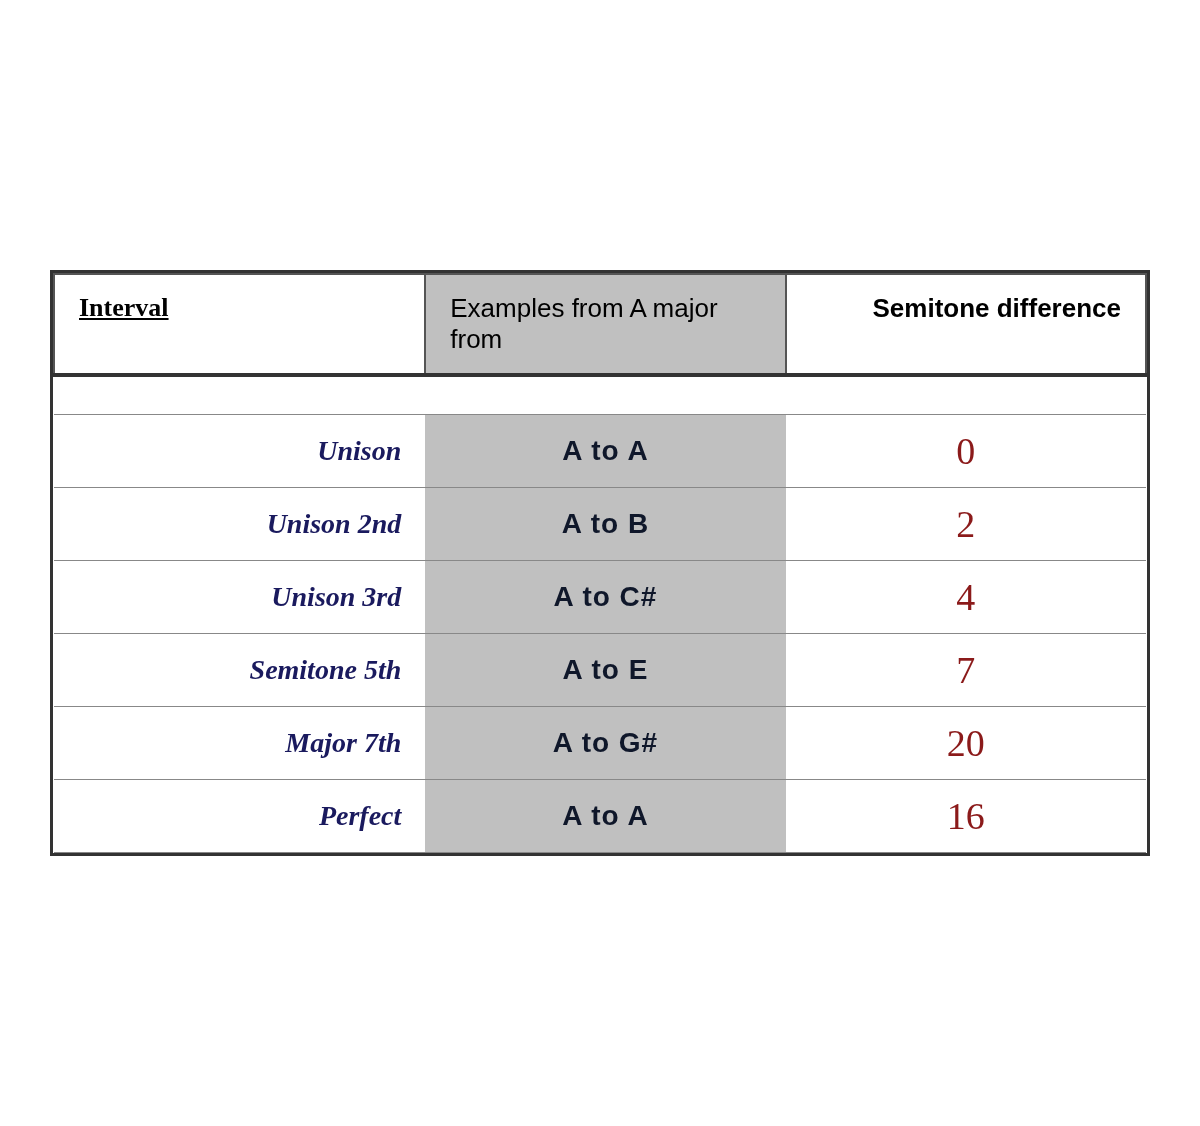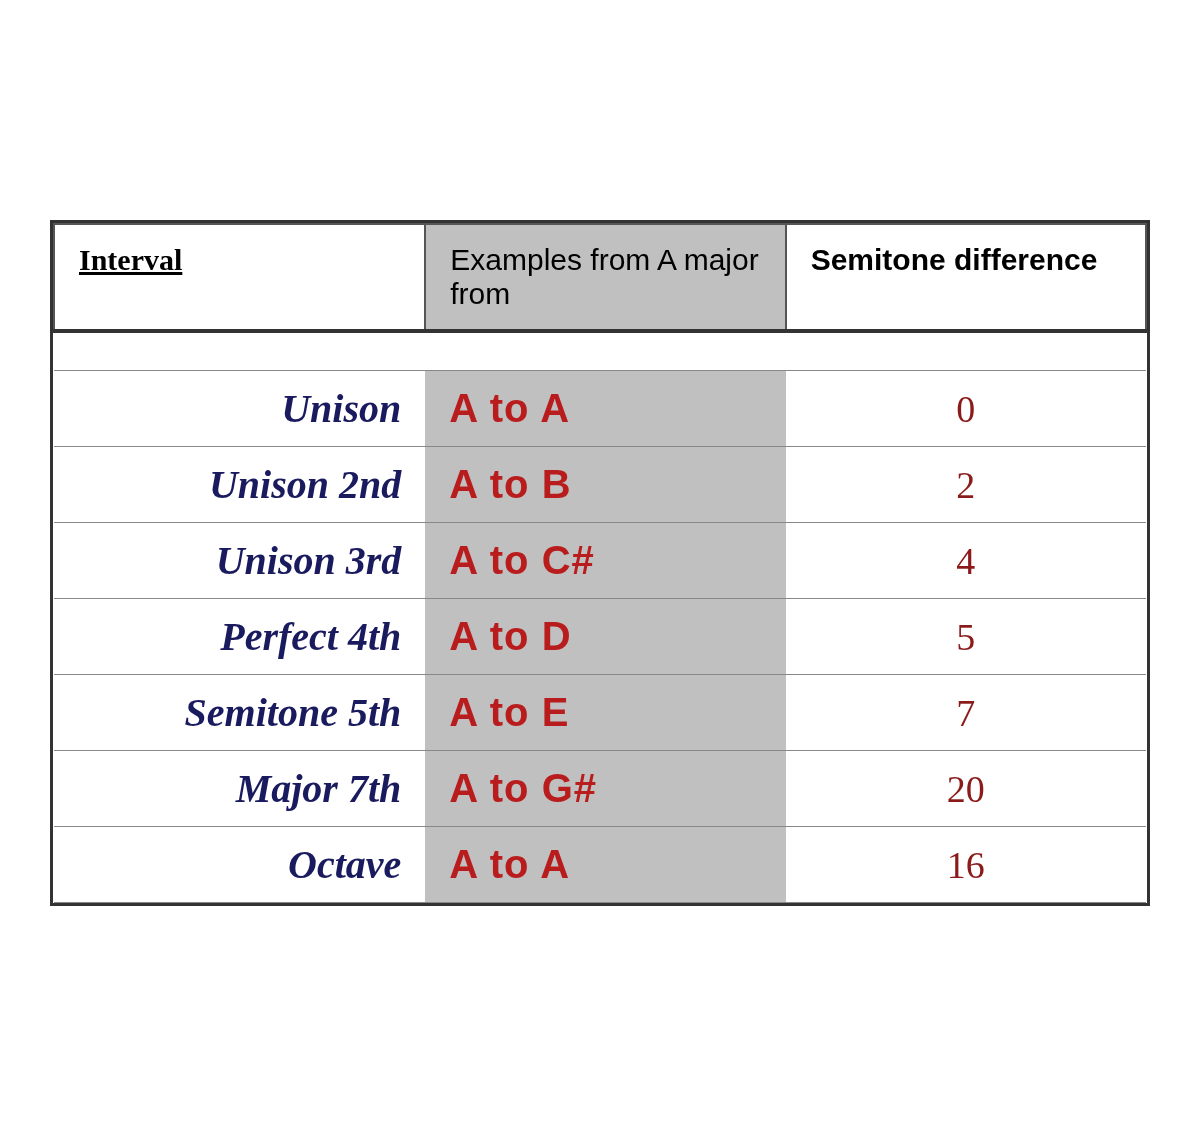--- a/index.html
+++ b/index.html
@@ -29,21 +29,21 @@
     }
 
     thead tr {
       background: #ffffff;
     }
 
     thead th {
       border: 2px solid #555555;
       padding: 18px 24px;
       vertical-align: top;
-      font-size: 30px;
+      font-size: 26px;
       font-weight: bold;
     }
 
     thead th.col-interval {
       width: 34%;
       text-align: left;
       color: #000000;
       font-style: normal;
       text-decoration: underline;
       font-family: serif;
@@ -54,53 +54,53 @@
       text-align: left;
       color: #000000;
       font-weight: normal;
       font-style: normal;
       background-color: #c0c0c0;
       font-family: sans-serif;
     }
 
     thead th.col-semitone {
       width: 33%;
-      text-align: left;
+      text-align: right;
       color: #000000;
       font-weight: bold;
       font-style: normal;
       font-family: sans-serif;
     }
 
     tbody tr {
       border-bottom: 1.5px solid #888888;
     }
 
     tbody tr:first-child td {
       height: 40px;
       padding: 10px;
     }
 
     tbody tr.data-row td {
       padding: 14px 24px;
-      font-size: 40px;
+      font-size: 28px;
     }
 
     tbody tr.data-row td.cell-interval {
       text-align: right;
       font-style: italic;
       font-weight: bold;
       color: #1a1a5e;
       font-family: serif;
     }
 
     tbody tr.data-row td.cell-examples {
-      text-align: left;
+      text-align: center;
       font-weight: bold;
-      color: #b91c1c;
+      color: #0f172a;
       background-color: #c0c0c0;
       font-family: sans-serif;
       letter-spacing: 1px;
     }
 
     tbody tr.data-row td.cell-semitone {
       text-align: center;
       color: #8b1a1a;
       font-family: serif;
       font-size: 38px;
@@ -143,34 +143,29 @@
         <td class="cell-interval">Unison 2nd</td>
         <td class="cell-examples">A to B</td>
         <td class="cell-semitone">2</td>
       </tr>
       <tr class="data-row">
         <td class="cell-interval">Unison 3rd</td>
         <td class="cell-examples">A to C#</td>
         <td class="cell-semitone">4</td>
       </tr>
       <tr class="data-row">
-        <td class="cell-interval">Perfect 4th</td>
-        <td class="cell-examples">A to D</td>
-        <td class="cell-semitone">5</td>
-      </tr>
-      <tr class="data-row">
         <td class="cell-interval">Semitone 5th</td>
         <td class="cell-examples">A to E</td>
         <td class="cell-semitone">7</td>
       </tr>
       <tr class="data-row">
         <td class="cell-interval">Major 7th</td>
         <td class="cell-examples">A to G#</td>
         <td class="cell-semitone">20</td>
       </tr>
       <tr class="data-row">
-        <td class="cell-interval">Octave</td>
+        <td class="cell-interval">Perfect</td>
         <td class="cell-examples">A to A</td>
         <td class="cell-semitone">16</td>
       </tr>
     </tbody>
   </table>
 </div>
 
 </body></html>

